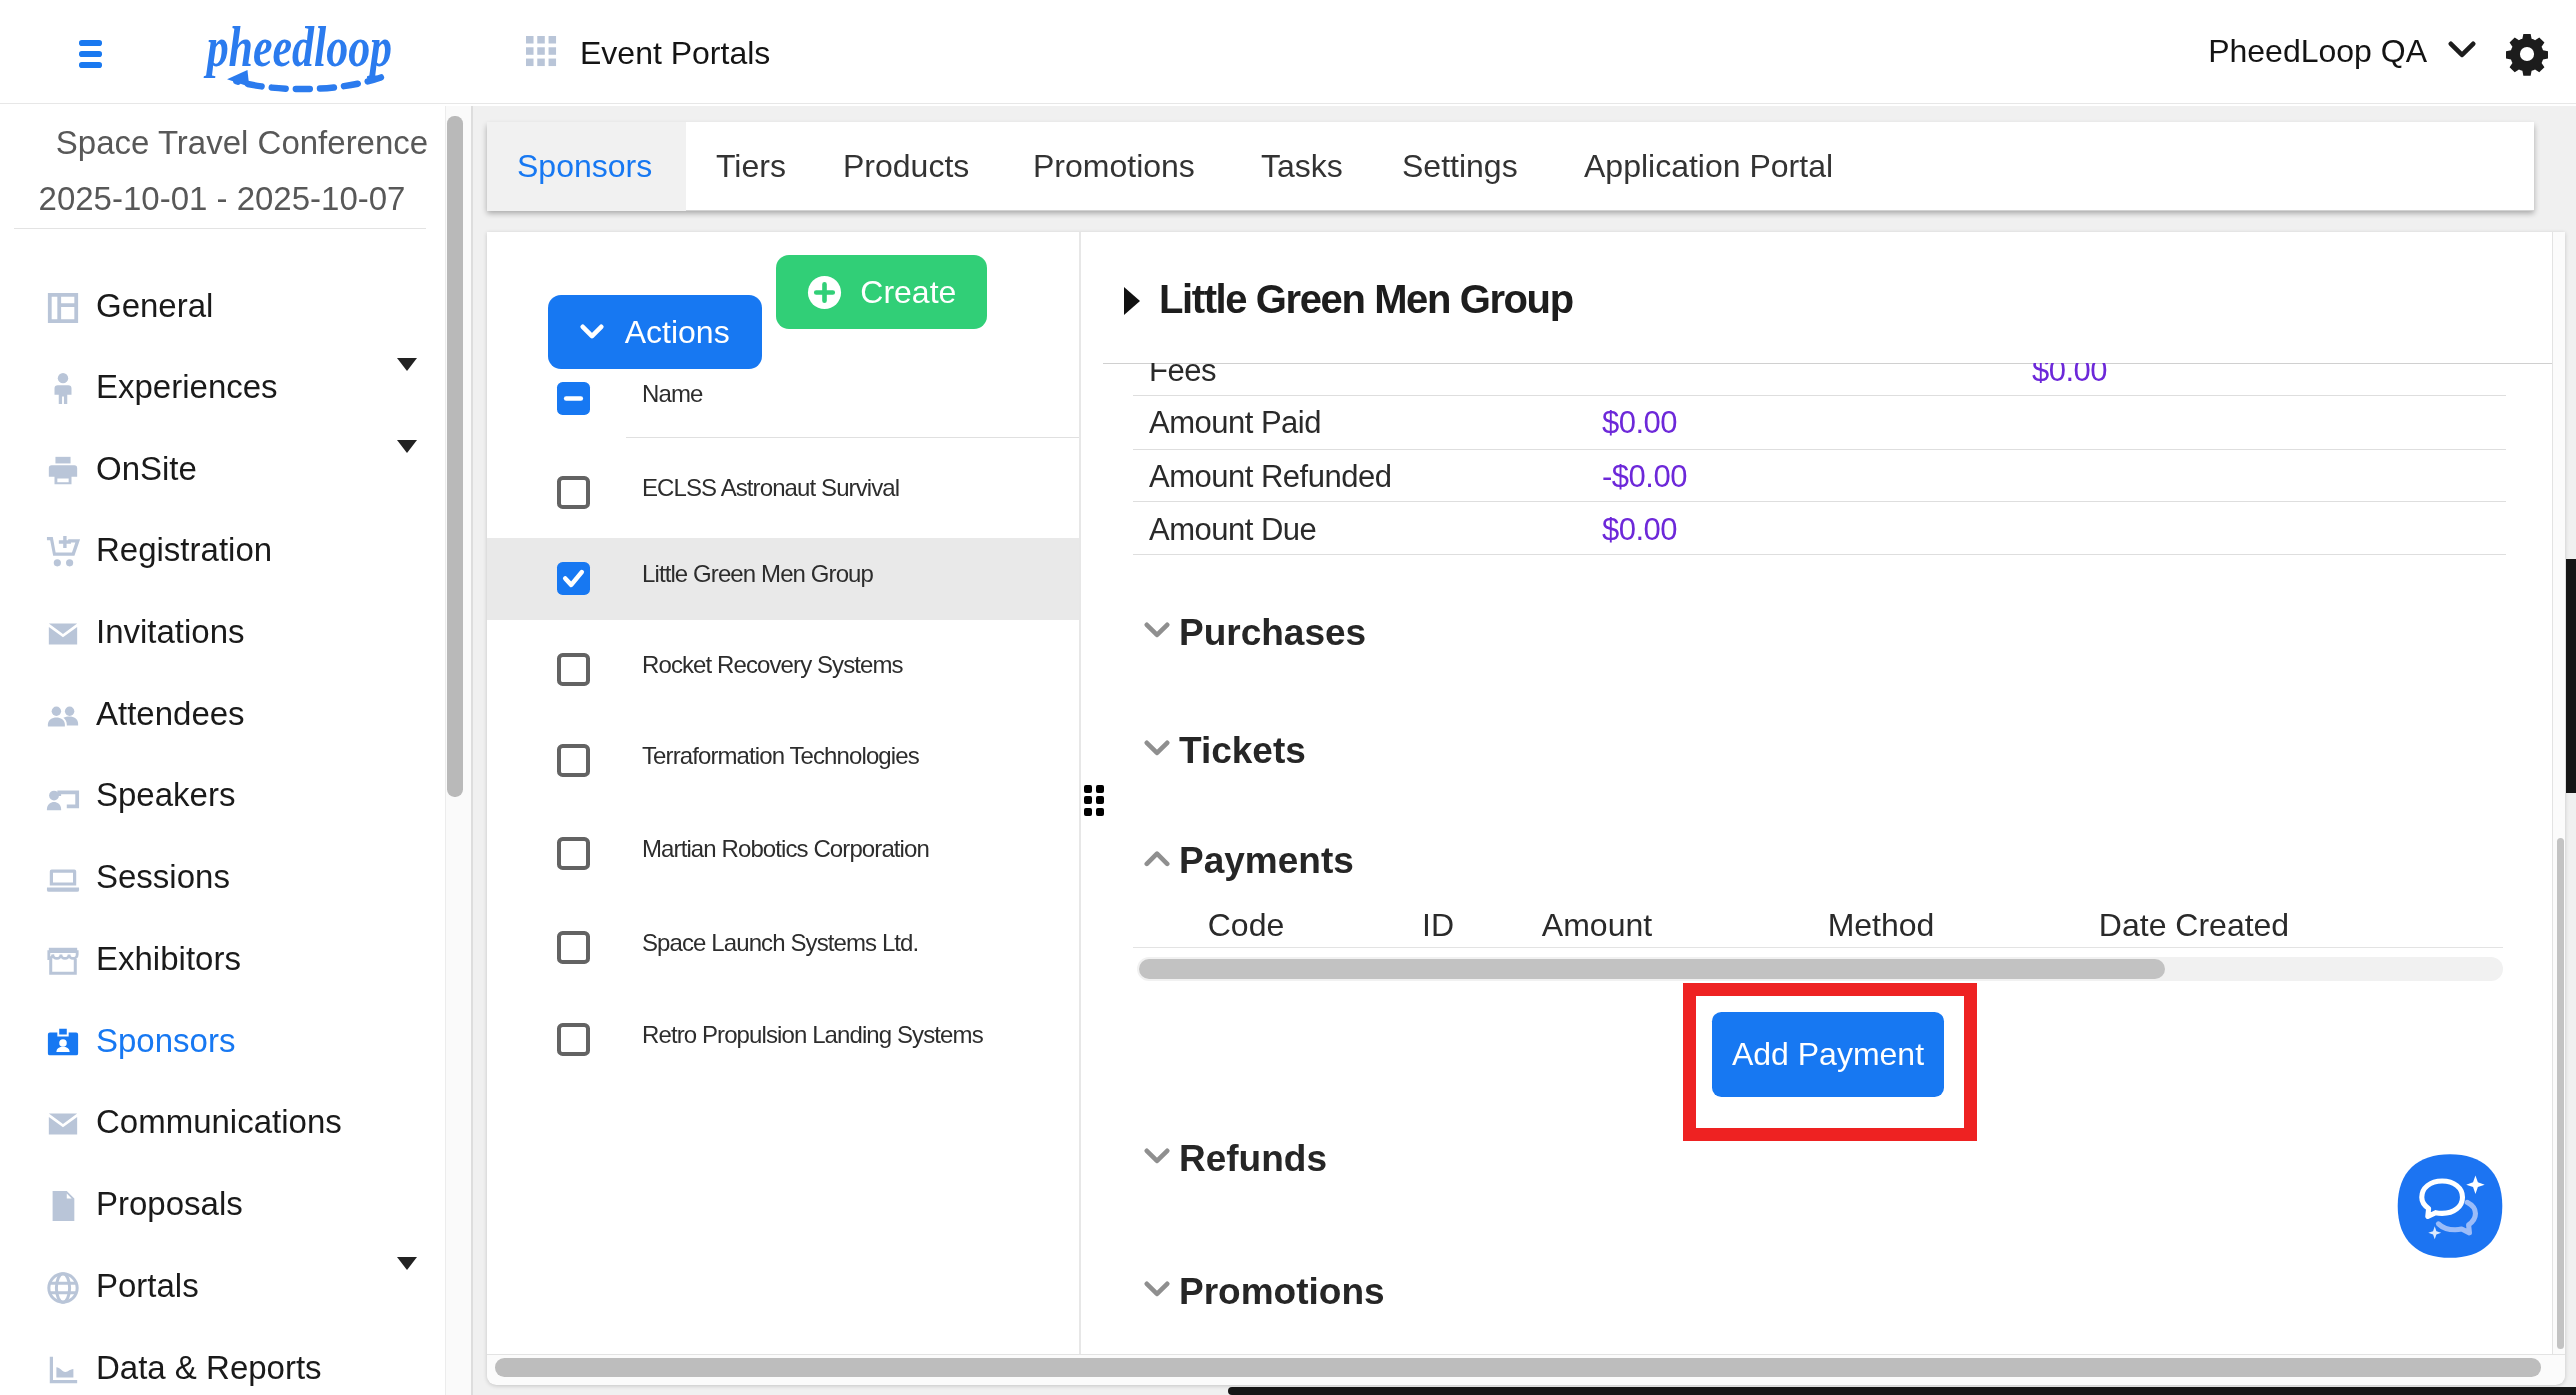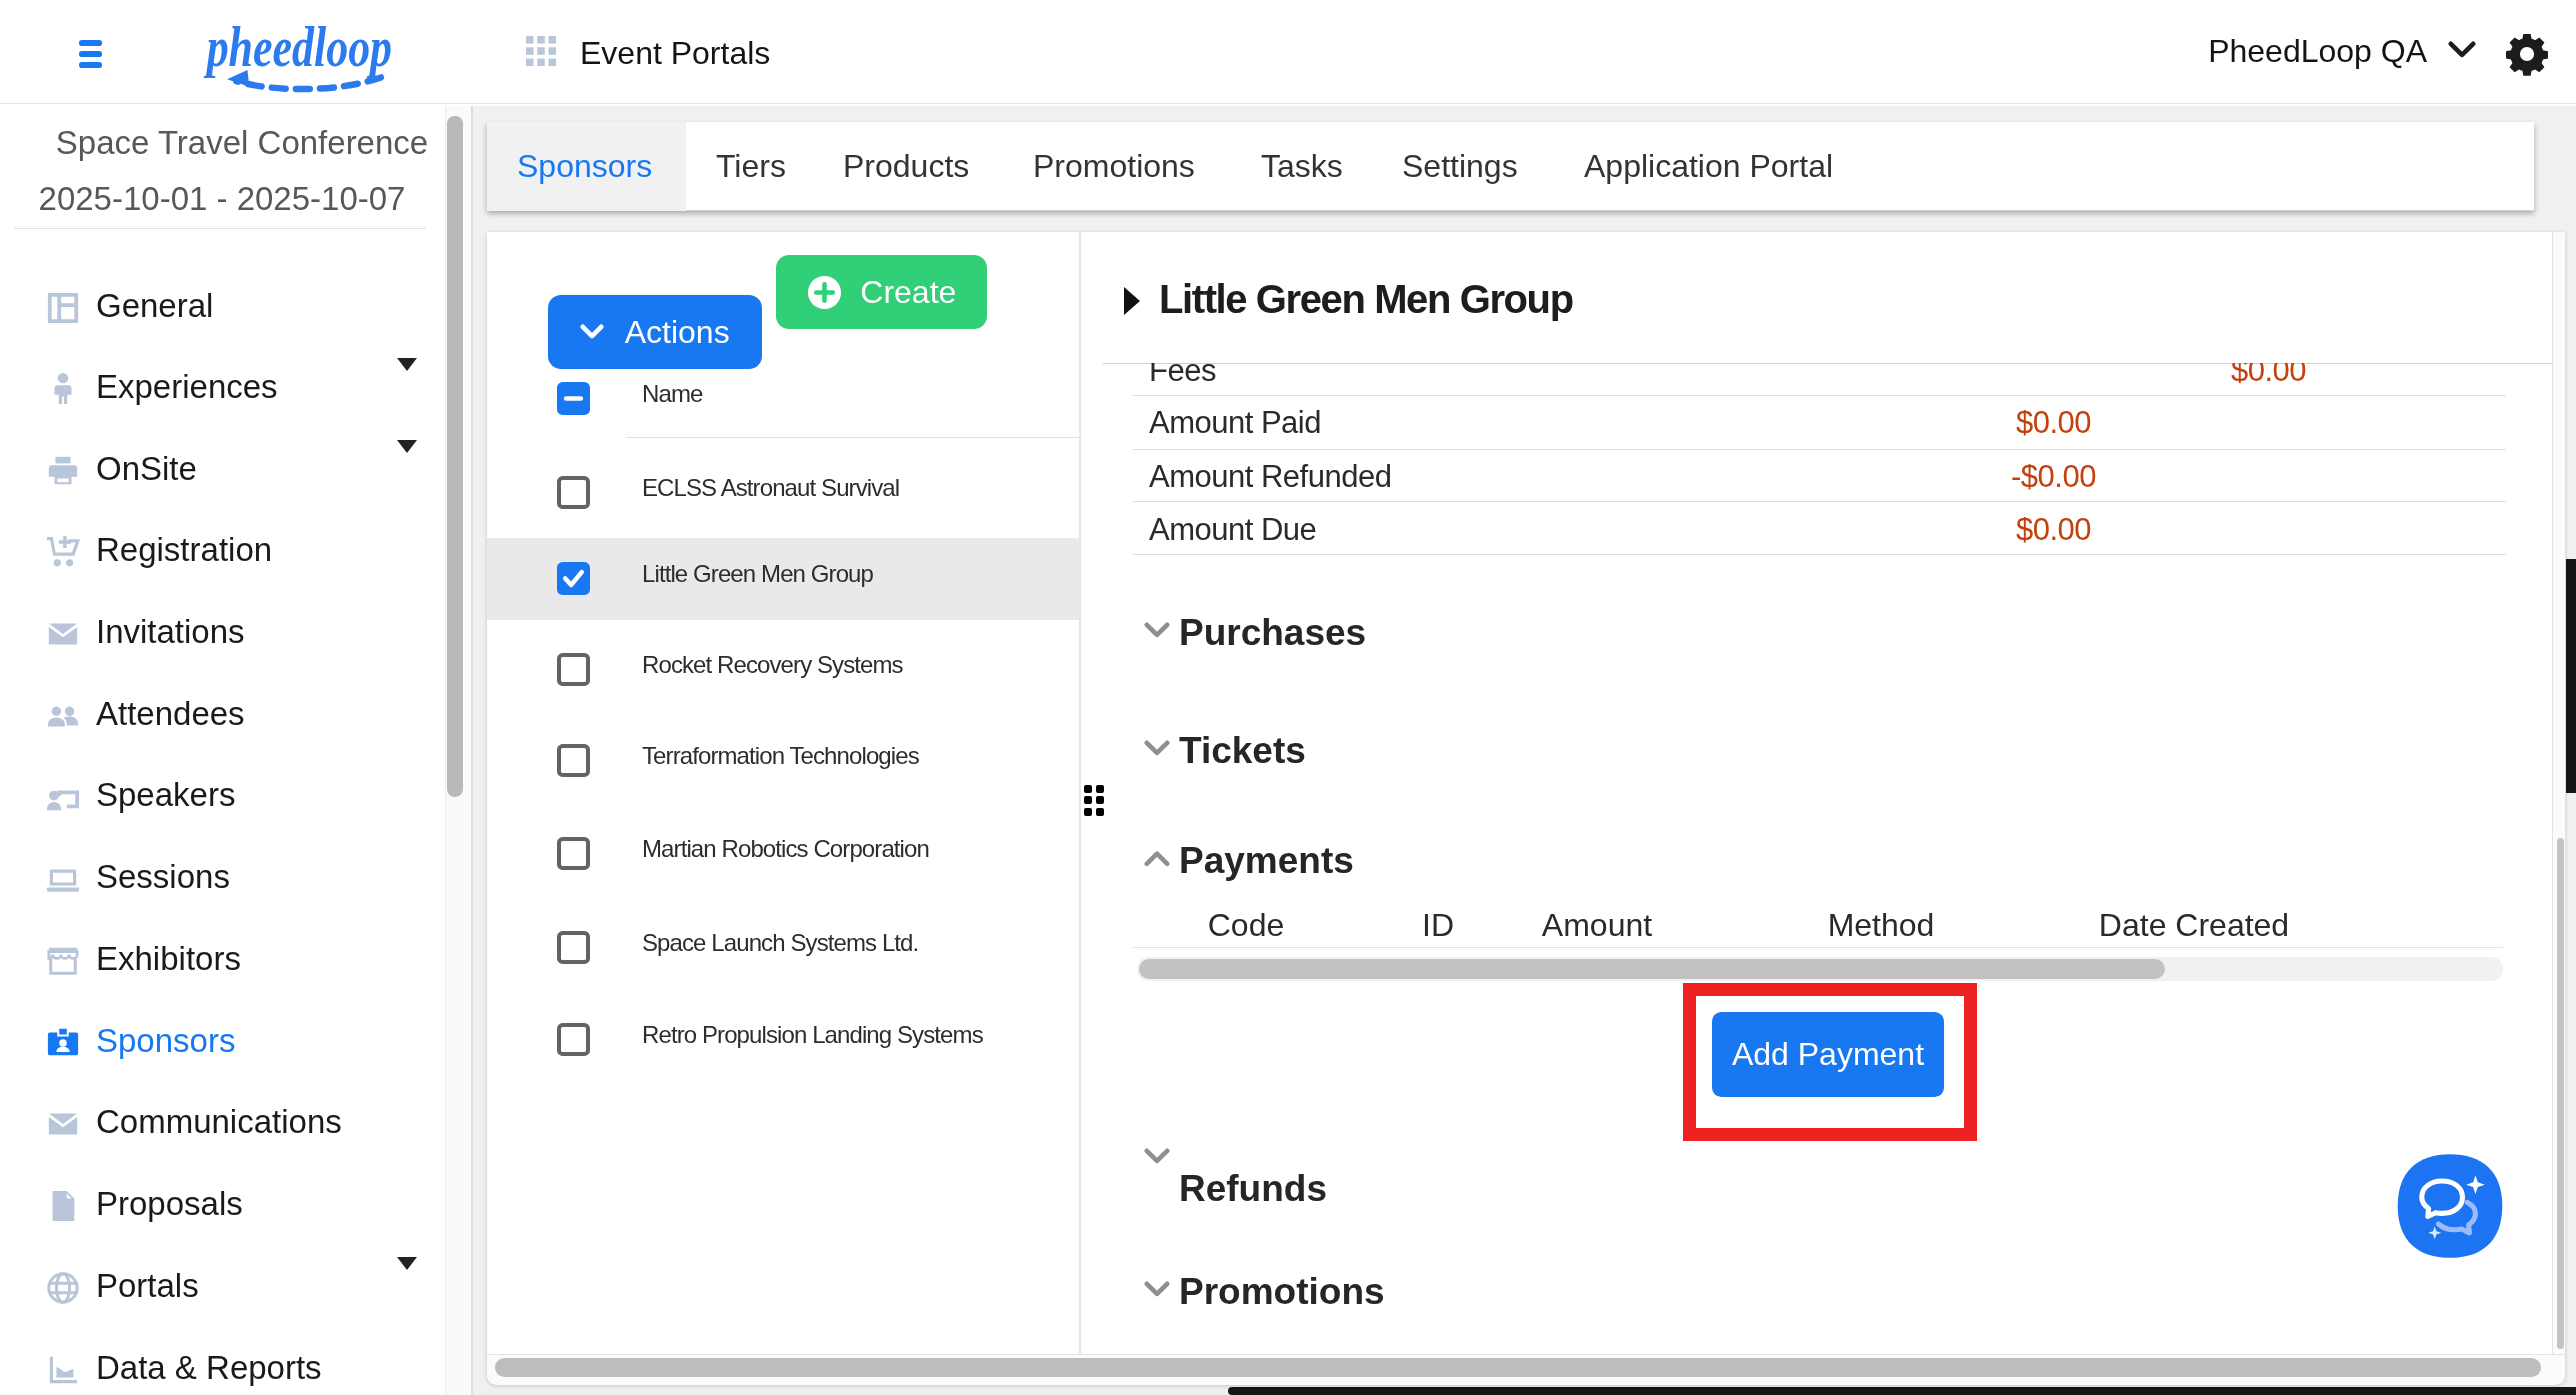--- a/index.html
+++ b/index.html
@@ -67,21 +67,21 @@
   #namehdr-line { position:absolute; left:139px; top:205px; width:453px; border-top:1.9px solid #e0e0e0; }
   #seldiv { position:absolute; left:592px; top:0; width:1.9px; height:1122px; background:#e7e7e7; }
 
   
   #dtitle { position:absolute; left:672px; top:45px; font-size:40px; font-weight:bold; color:#1d1d1d;
             letter-spacing:-1.4px; }
   #dtri { position:absolute; left:637px; top:55px; width:0; height:0; border-top:14px solid transparent;
           border-bottom:14px solid transparent; border-left:16.7px solid #111; }
   .frow-line { position:absolute; height:0; border-top:1.9px solid #dedede; }
   .flab { position:absolute; font-size:31px; letter-spacing:-0.5px; color:#2a2a2a; }
-  .fval { position:absolute; font-size:31px; letter-spacing:-0.5px; color:#c2410c; text-align:center; }
+  .fval { position:absolute; font-size:31px; letter-spacing:-0.5px; color:#6d28d9; text-align:left; }
   .sect { position:absolute; font-size:37px; font-weight:bold; color:#262626; }
   .chev { position:absolute; }
 
   
   .pth { position:absolute; top:675px; font-size:32px; color:#2a2a2a; transform:translateX(-50%); }
   #ptline { position:absolute; left:646px; top:715px; width:1370px; border-top:1.9px solid #e3e3e3; }
   #pscroll-track { position:absolute; left:650px; top:725px; width:1366px; height:24px; background:#f1f1f1; border-radius:12px; }
   #pscroll-thumb { position:absolute; left:652px; top:727px; width:1026px; height:20.4px; background:#c2c2c2; border-radius:10.2px; }
   #redbox { position:absolute; left:1196px; top:751px; width:294px; height:158px; border:13px solid #ee2222; }
   #addpay { position:absolute; left:1225px; top:780px; width:232px; height:85px; background:#1778f2; border-radius:9.3px;
@@ -382,21 +382,21 @@
     <div id="ptline"></div>
     <div id="pscroll-track"></div>
     <div id="pscroll-thumb"></div>
 
     <div id="redbox"></div>
     <div id="addpay">Add Payment</div>
 
     <div class="chev" style="left:657px;top:916px"><svg width="26" height="16.7" viewBox="0 0 28 18">
           <path d="M3 3 L14 14 L25 3" fill="none" stroke="#8f8f8f" stroke-width="5" stroke-linecap="round" stroke-linejoin="round"></path>
         </svg></div>
-    <div class="sect" style="left:692px;top:936px">Refunds</div>
+    <div class="sect" style="left:692px;top:906px">Refunds</div>
 
     <div class="chev" style="left:657px;top:1049px"><svg width="26" height="16.7" viewBox="0 0 28 18">
           <path d="M3 3 L14 14 L25 3" fill="none" stroke="#8f8f8f" stroke-width="5" stroke-linecap="round" stroke-linejoin="round"></path>
         </svg></div>
     <div class="sect" style="left:692px;top:1039px">Promotions</div>
 
     <div id="vsb-zone"></div>
     <div id="vsb-thumb"></div>
     <div id="hsb-zone"></div>
     <div id="hsb-thumb"></div>

